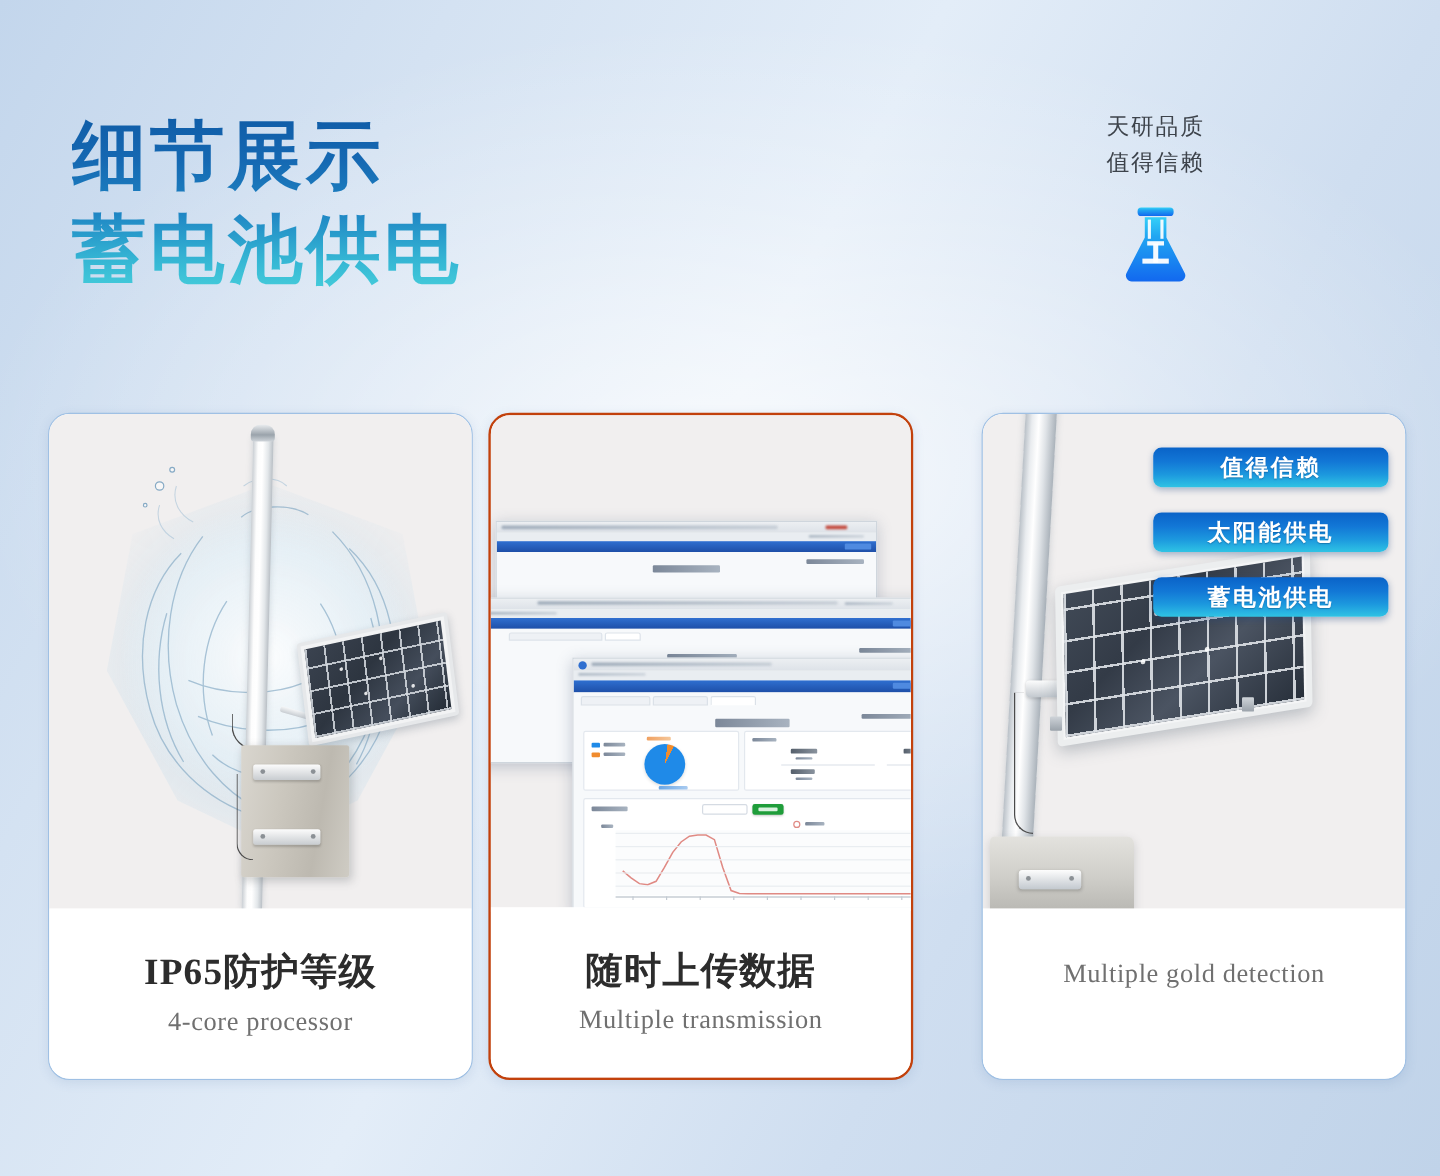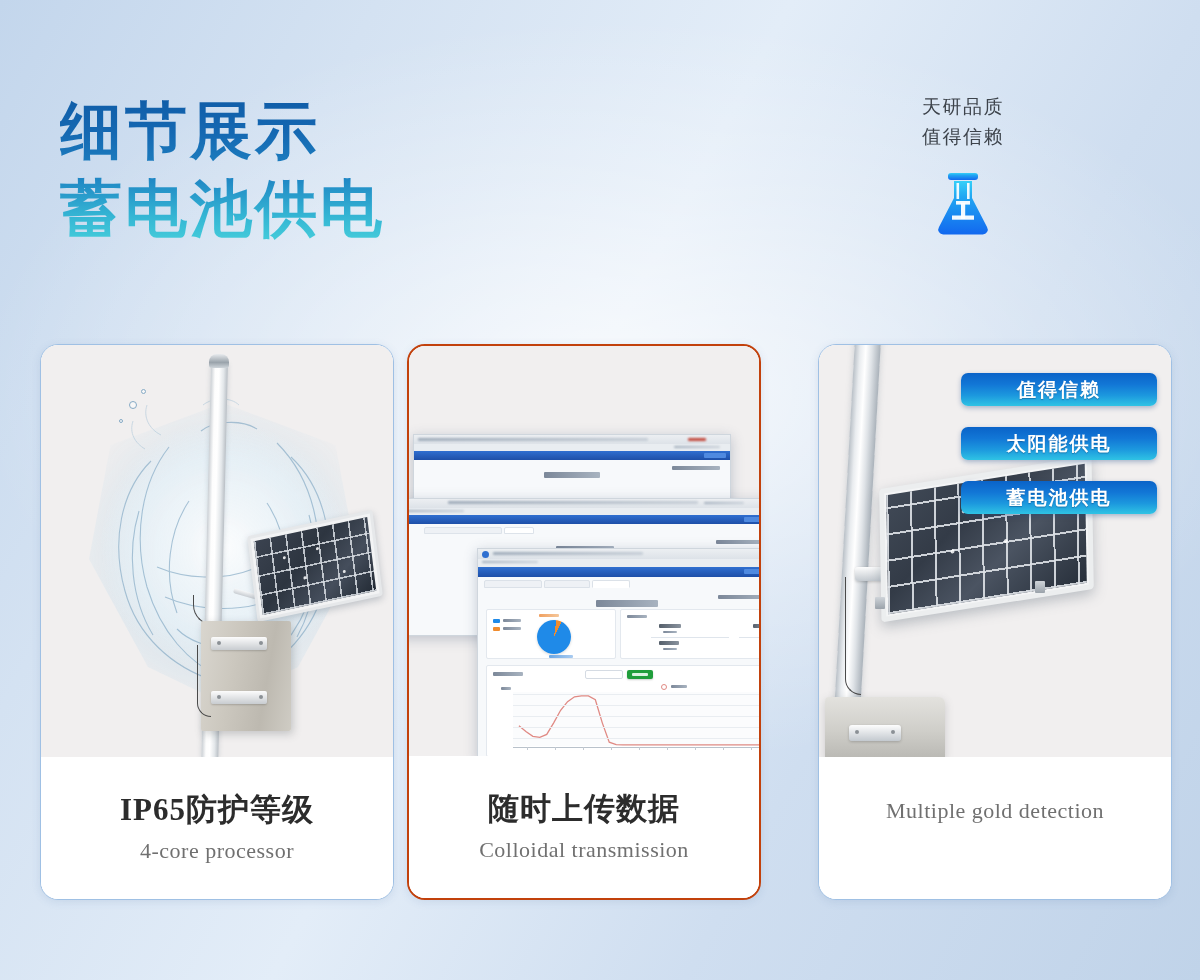--- a/index.html
+++ b/index.html
@@ -413,21 +413,21 @@
               <div class="tick" style="left:210px;top:55px;"></div>
               <div class="tick" style="left:238px;top:55px;"></div>
             </div>
           </div>
         </div>
       </div>
     </div>
 
     <div class="card-caption">
       <div class="cap-title">随时上传数据</div>
-      <div class="cap-sub">Colloidal transmission</div>
+      <div class="cap-sub">Multiple transmission</div>
     </div>
   </div>
 
   <div class="card c3">
     <div class="card-media">
 
       <div class="pole3"></div>
       <div class="clampring" style="left:36px;top:222px;"></div>
       <div class="cable" style="left:26px;top:232px;width:16px;height:118px;"></div>
 

